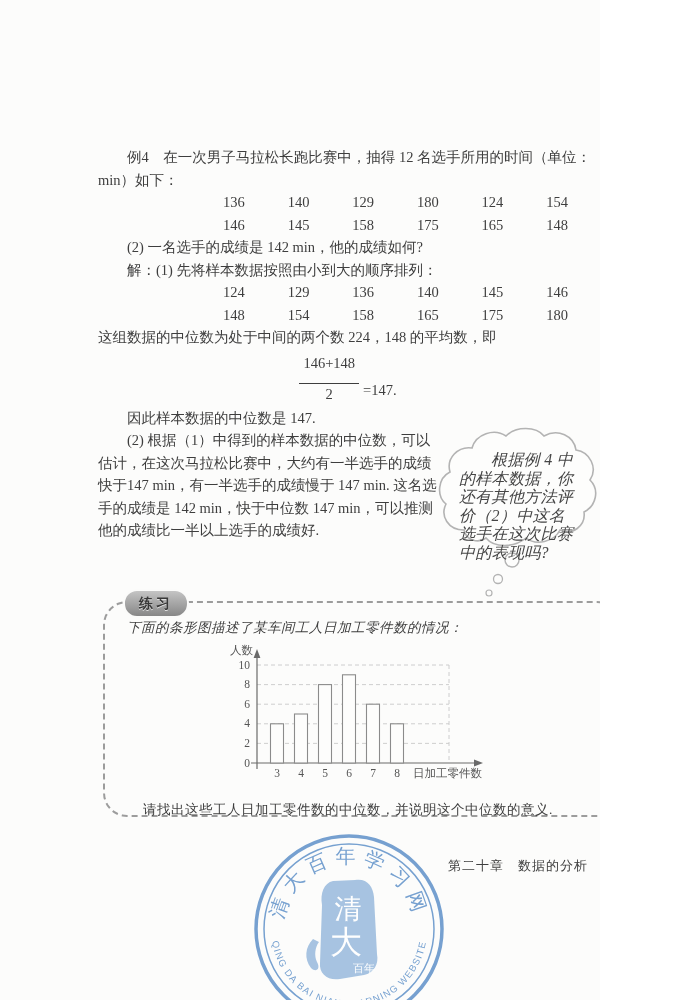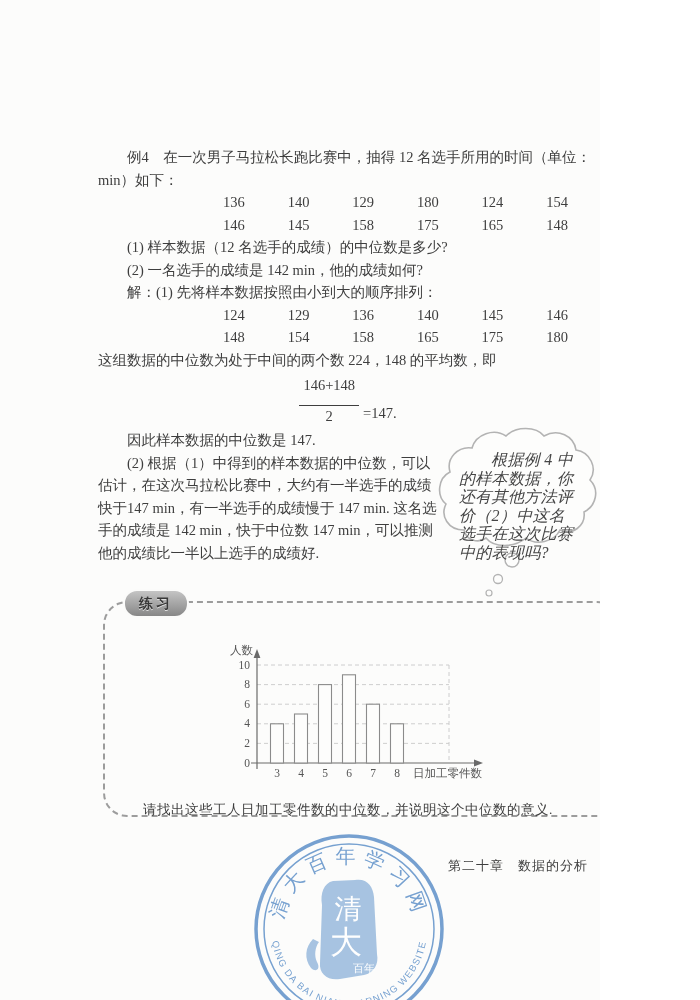--- a/index.html
+++ b/index.html
@@ -81,21 +81,20 @@
         </div>
         <div class="num-row">
           <span class="num-cell">146</span>
           <span class="num-cell">145</span>
           <span class="num-cell">158</span>
           <span class="num-cell">175</span>
           <span class="num-cell">165</span>
           <span class="num-cell">148</span>
         </div>
       </div>
-    <p class="para indent">(1) 样本数据（12 名选手的成绩）的中位数是多少?</p>
     <p class="para indent">(2) 一名选手的成绩是 142 min，他的成绩如何?</p>
     <p class="para indent">解：(1) 先将样本数据按照由小到大的顺序排列：</p>
     <div class="num-grid">
         <div class="num-row">
           <span class="num-cell">124</span>
           <span class="num-cell">129</span>
           <span class="num-cell">136</span>
           <span class="num-cell">140</span>
           <span class="num-cell">145</span>
           <span class="num-cell">146</span>
@@ -126,20 +125,21 @@
       <path d="M 30,104 C 14,104 6,90 12,78 C 2,70 4,52 16,46 C 12,32 24,20 38,22 C 42,8 60,2 72,10 C 82,0 102,0 110,10 C 124,2 140,10 142,24 C 156,26 164,42 156,54 C 166,64 162,80 150,86 C 152,100 138,110 126,104 C 120,116 102,120 92,112 C 80,122 60,122 52,112 C 44,118 32,114 30,104 Z" fill="#fdfdfc" stroke="#b3b3b3" stroke-width="1.6"></path>
       <circle cx="78" cy="134" r="7" fill="#fdfdfc" stroke="#b3b3b3" stroke-width="1.4"></circle>
       <circle cx="64" cy="153" r="4.5" fill="#fdfdfc" stroke="#b3b3b3" stroke-width="1.3"></circle>
       <circle cx="55" cy="167" r="3" fill="#fdfdfc" stroke="#b3b3b3" stroke-width="1.2"></circle>
     </svg>
     <div class="bubble-text">根据例 4 中的样本数据，你还有其他方法评价（2）中这名选手在这次比赛中的表现吗?</div>
   </div>
 
   <div class="exercise">
     <div class="badge">练习</div>
+    <p class="ex-intro">下面的条形图描述了某车间工人日加工零件数的情况：</p>
     <div class="chart"><svg width="300" height="152">
           <line x1="40" y1="100.4" x2="232" y2="100.4" stroke="#c8c8c8" stroke-width="0.9" stroke-dasharray="4 3"></line>
           <line x1="40" y1="80.8" x2="232" y2="80.8" stroke="#c8c8c8" stroke-width="0.9" stroke-dasharray="4 3"></line>
           <line x1="40" y1="61.199999999999996" x2="232" y2="61.199999999999996" stroke="#c8c8c8" stroke-width="0.9" stroke-dasharray="4 3"></line>
           <line x1="40" y1="41.599999999999994" x2="232" y2="41.599999999999994" stroke="#c8c8c8" stroke-width="0.9" stroke-dasharray="4 3"></line>
           <line x1="40" y1="22" x2="232" y2="22" stroke="#c8c8c8" stroke-width="0.9" stroke-dasharray="4 3"></line>
           <line x1="232" y1="22" x2="232" y2="120" stroke="#c8c8c8" stroke-width="0.9" stroke-dasharray="4 3"></line>
           <line x1="40" y1="126" x2="40" y2="14" stroke="#6a6a6a" stroke-width="1.2"></line>
           <polygon points="40,6 36.6,15 43.4,15" fill="#6a6a6a"></polygon>
           <line x1="34" y1="120" x2="258" y2="120" stroke="#6a6a6a" stroke-width="1.2"></line>

